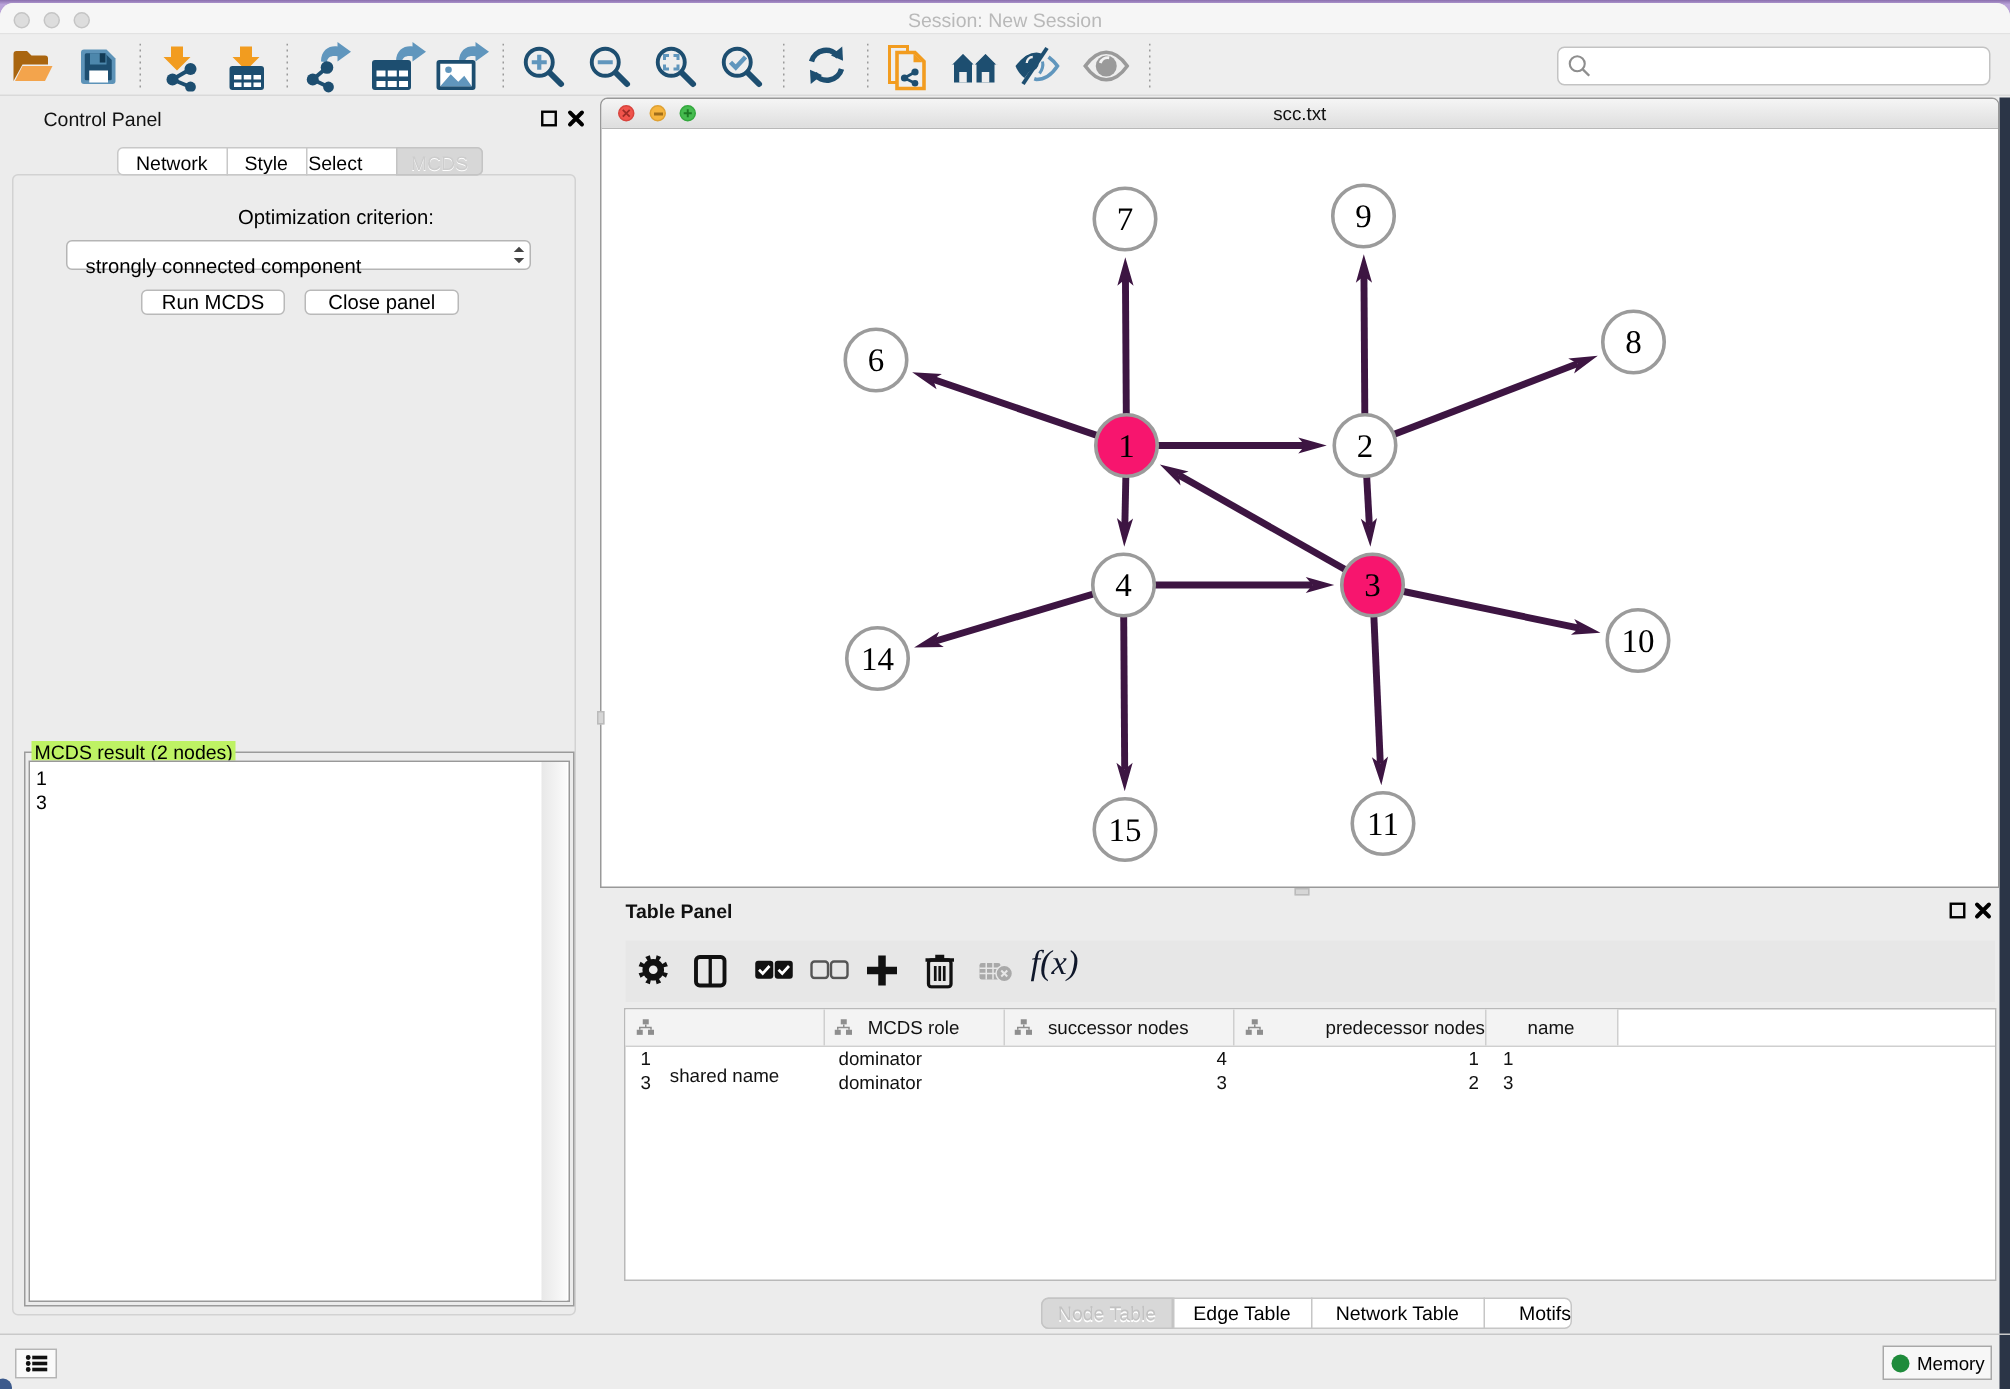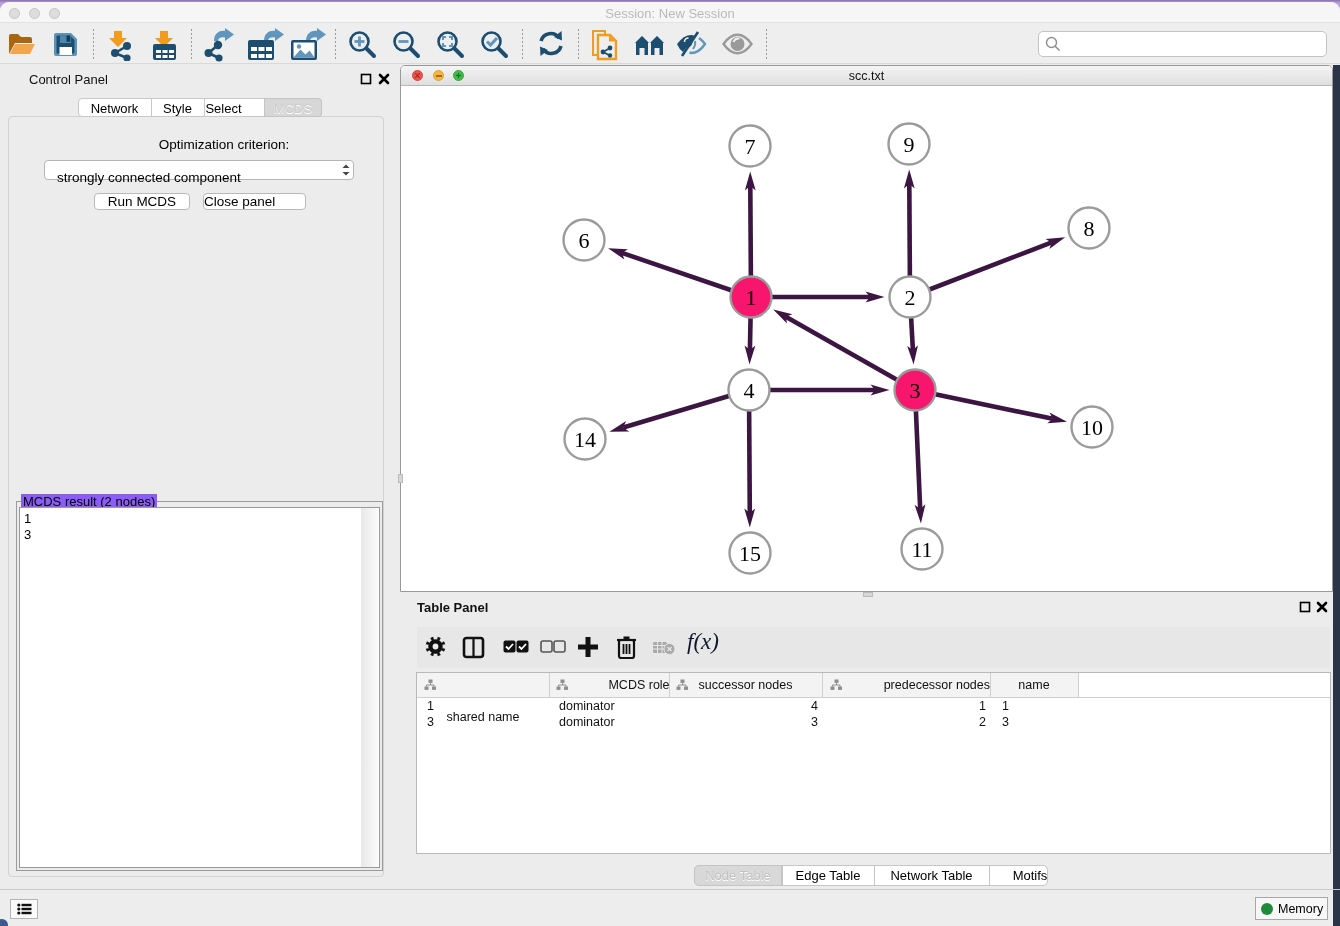--- a/index.html
+++ b/index.html
@@ -174,24 +174,24 @@
 <div class="abs txt" style="left:264px;top:101px;width:58px;text-align:center;font-size:13px;color:#cdcdcd;text-shadow:0 1px 0 #fff;">MCDS</div>
 
 <div class="abs txt" style="left:0px;top:137px;width:448px;text-align:center;font-size:13.5px;color:#000;">Optimization criterion:</div>
 <div class="abs" style="left:44px;top:160px;width:310px;height:20px;background:#fff;border:1px solid #b5b5b5;border-radius:4px;"></div>
 <div class="abs txt" style="left:57px;top:170px;font-size:13.5px;color:#000;">strongly connected component</div>
 <svg class="abs" style="left:340px;top:163px" width="12" height="14" viewBox="0 0 12 14">
  <path d="M2.5 5 L6 1.5 L9.5 5 Z" fill="#444"></path>
     <path d="M2.5 9 L6 12.5 L9.5 9 Z" fill="#444"></path>
 </svg>
 <div class="abs txt" style="left:94px;top:193px;width:96px;height:17px;background:#fff;border:1px solid #b9b9b9;border-radius:4px;text-align:center;font-size:13.5px;color:#000;">Run MCDS</div>
-<div class="abs txt" style="left:203px;top:193px;width:103px;height:17px;background:#fff;border:1px solid #b9b9b9;border-radius:4px;font-size:13.5px;color:#000;">Close panel</div>
+<div class="abs txt" style="left:203px;top:193px;width:103px;height:17px;background:#fff;border:1px solid #b9b9b9;border-radius:4px;text-align:center;font-size:13.5px;color:#000;">Close panel</div>
 
 <div class="abs" style="left:16px;top:501px;width:367px;height:370px;border:1px solid #9b9b9b;"></div>
-<div class="abs txt" style="left:21px;top:494px;font-size:13px;color:#000;background:#8b5cf6;padding:0 2px;">MCDS result (2 nodes)</div>
+<div class="abs txt" style="left:21px;top:494px;font-size:13px;color:#000;background:#bef264;padding:0 2px;">MCDS result (2 nodes)</div>
 <div class="abs" style="left:19px;top:507px;width:361px;height:361px;background:#fff;border:1px solid #999;"></div>
 <div class="abs" style="left:361px;top:508px;width:17px;height:359px;background:linear-gradient(90deg,#e8e8e8,#fbfbfb);"></div>
 <div class="abs txt" style="left:24px;top:511px;font-size:13px;color:#000;">1</div>
 <div class="abs txt" style="left:24px;top:527px;font-size:13px;color:#000;">3</div>
 
 <div class="abs" style="left:1333px;top:65px;width:7px;height:861px;background:#2b3547;"></div>
 
 <div class="abs" style="left:400px;top:65px;width:933px;height:527px;background:#fff;border:1px solid #999;border-radius:5px 5px 0 0;"></div>
 <div class="abs" style="left:401px;top:66px;width:931px;height:20px;background:linear-gradient(#f5f5f5,#dedede);border-bottom:1px solid #b8b8b8;border-radius:4px 4px 0 0;"></div>
 <div class="abs" style="left:412px;top:70px;width:11px;height:11px;border-radius:50%;background:#f0544c;border:1px solid #d8443d;"></div>
@@ -341,21 +341,21 @@
  <rect x="8" y="7.5" width="4" height="3.4" fill="#8e8e8e"></rect>
  <path d="M6.5 4 V6 M2.5 7.5 V6 H10 V7.5" stroke="#8e8e8e" stroke-width="1" fill="none"></path>
 </svg>
 <svg class="abs" style="left:830px;top:679px" width="13" height="12" viewBox="0 0 13 12">
  <rect x="4.5" y="0.5" width="4" height="3.4" fill="#8e8e8e"></rect>
  <rect x="0.5" y="7.5" width="4" height="3.4" fill="#8e8e8e"></rect>
  <rect x="8" y="7.5" width="4" height="3.4" fill="#8e8e8e"></rect>
  <path d="M6.5 4 V6 M2.5 7.5 V6 H10 V7.5" stroke="#8e8e8e" stroke-width="1" fill="none"></path>
 </svg>
 <div class="abs txt" style="left:417px;top:710px;width:132px;text-align:center;font-size:12.5px;color:#111;">shared name</div>
-<div class="abs txt" style="left:549px;top:678px;width:120px;text-align:center;font-size:12.5px;color:#111;margin-left:30px;">MCDS role</div>
+<div class="abs txt" style="left:549px;top:678px;width:120px;text-align:center;font-size:12.5px;color:#111;">MCDS role</div>
 <div class="abs txt" style="left:669px;top:678px;width:153px;text-align:center;font-size:12.5px;color:#111;">successor nodes</div>
 <div class="abs txt" style="left:822px;top:678px;width:168px;text-align:right;font-size:12.5px;color:#111;">predecessor nodes</div>
 <div class="abs txt" style="left:990px;top:678px;width:88px;text-align:center;font-size:12.5px;color:#111;">name</div>
 <div class="abs txt" style="left:427px;top:699px;font-size:12.5px;color:#111;">1</div>
 <div class="abs txt" style="left:559px;top:699px;font-size:12.5px;color:#111;">dominator</div>
 <div class="abs txt" style="left:700px;top:699px;width:118px;text-align:right;font-size:12.5px;color:#111;">4</div>
 <div class="abs txt" style="left:860px;top:699px;width:126px;text-align:right;font-size:12.5px;color:#111;">1</div>
 <div class="abs txt" style="left:1002px;top:699px;font-size:12.5px;color:#111;">1</div>
 <div class="abs txt" style="left:427px;top:715px;font-size:12.5px;color:#111;">3</div>
 <div class="abs txt" style="left:559px;top:715px;font-size:12.5px;color:#111;">dominator</div>

